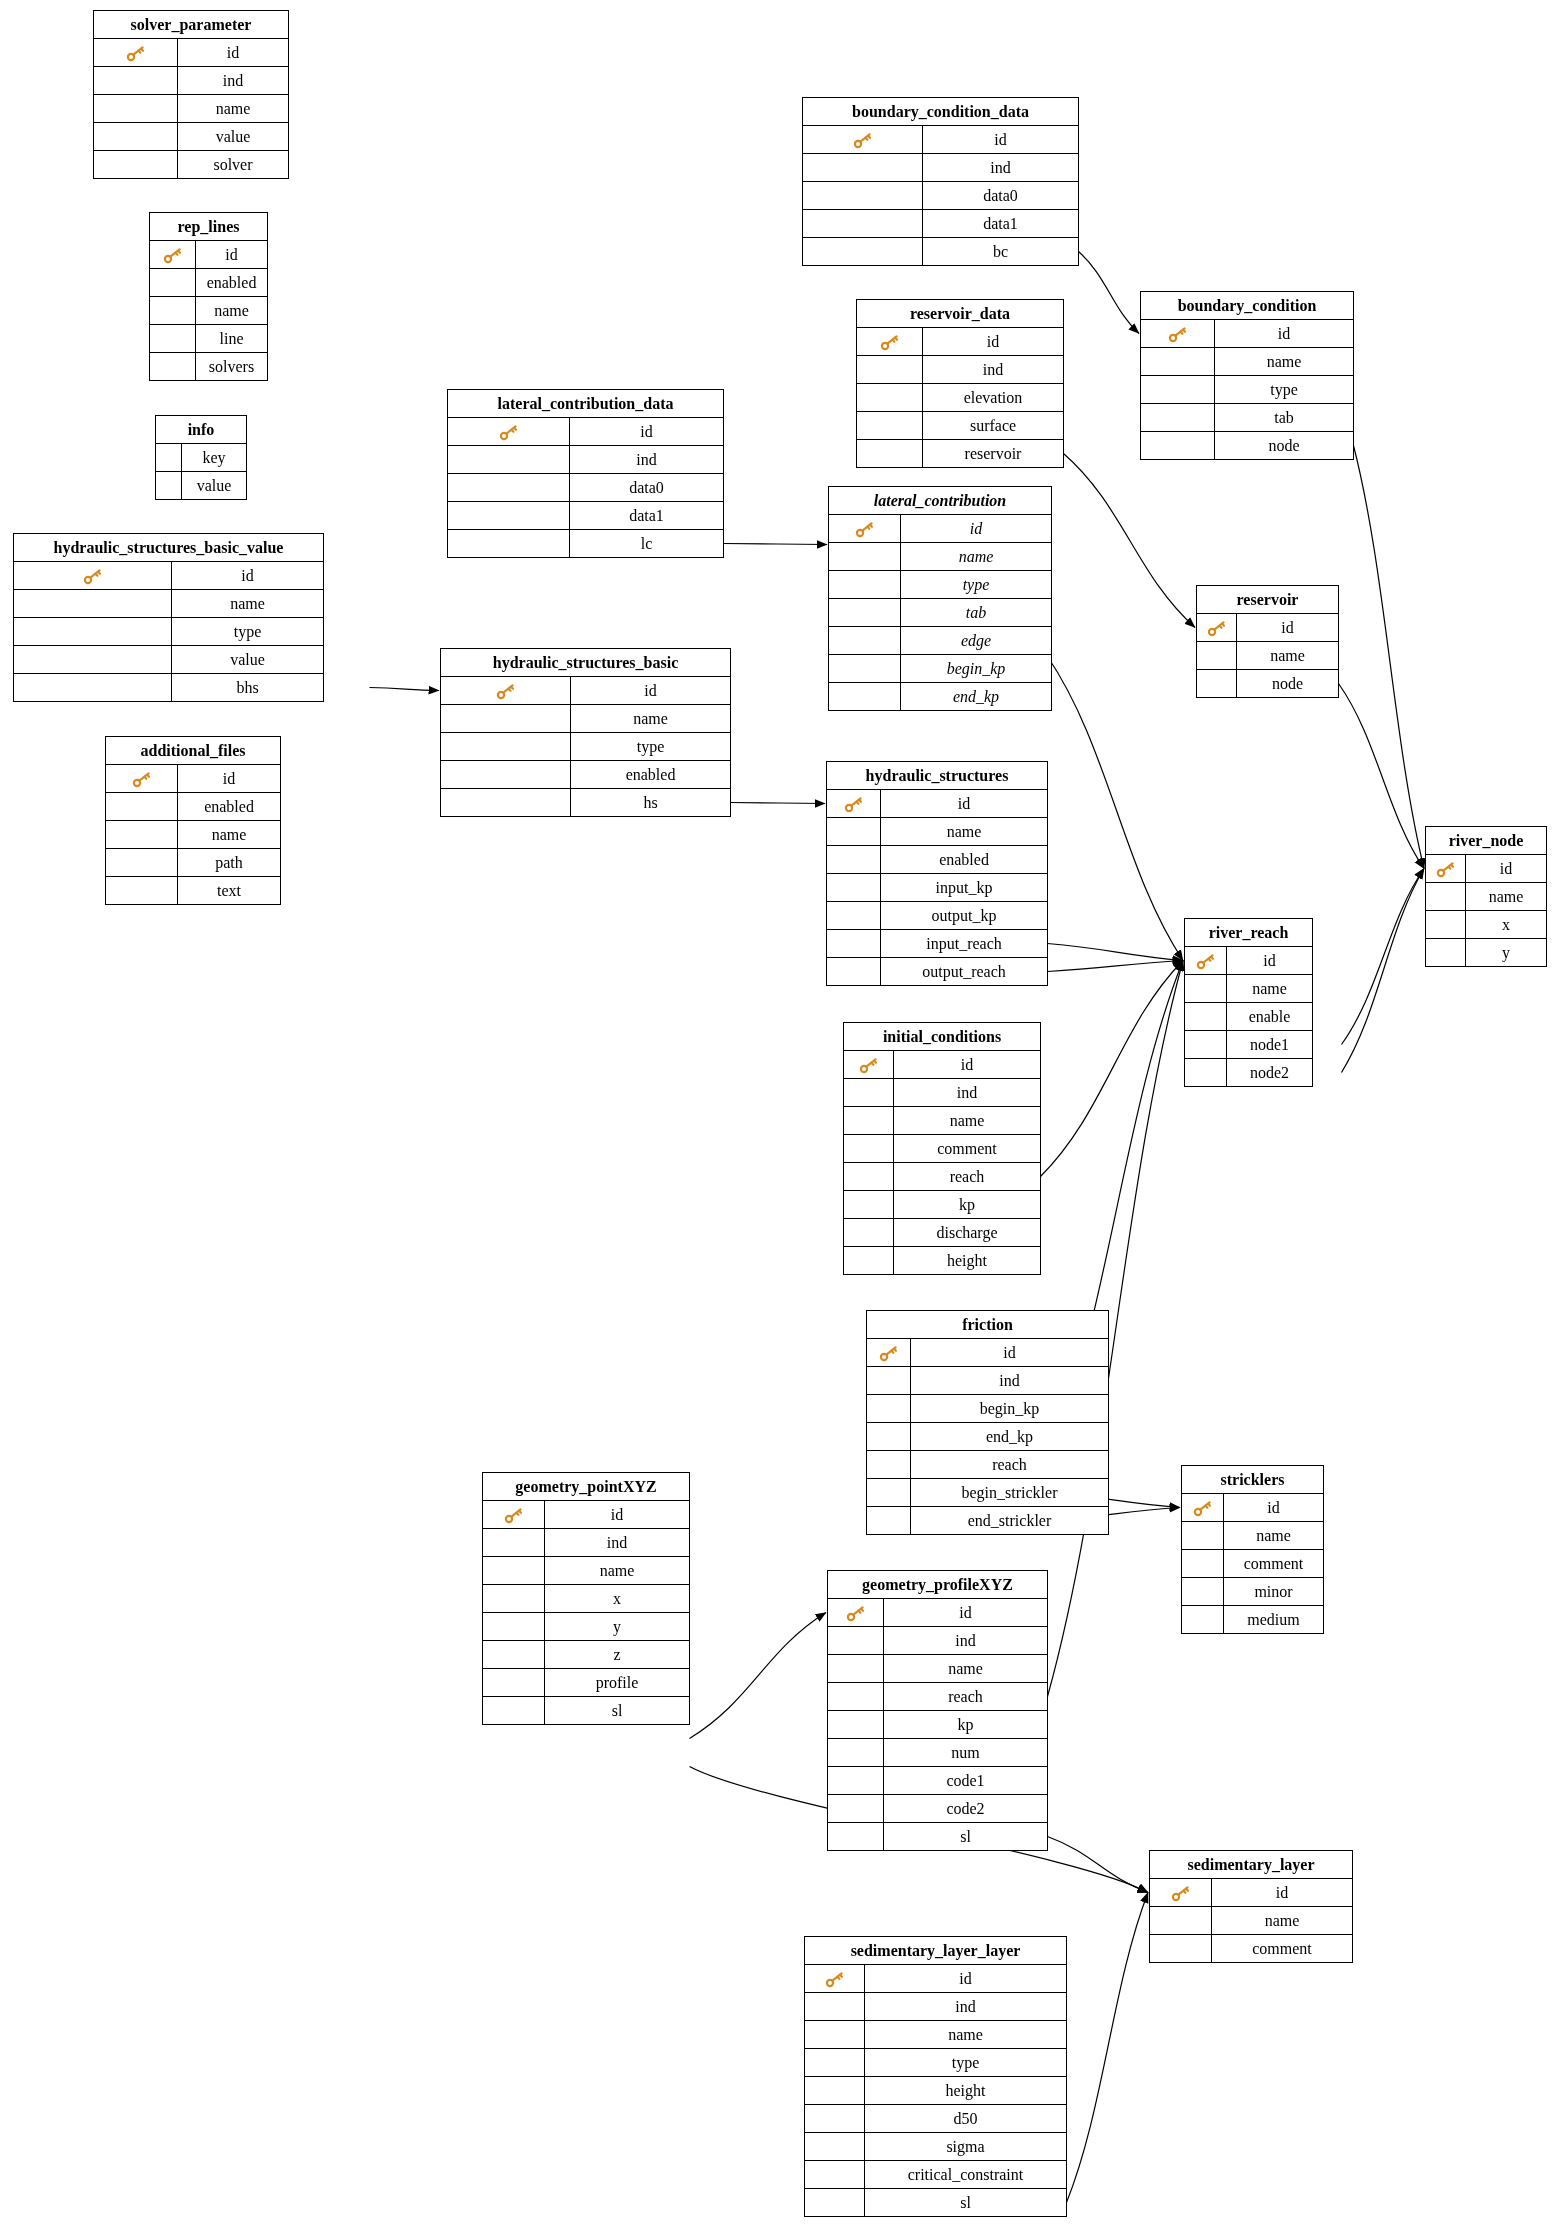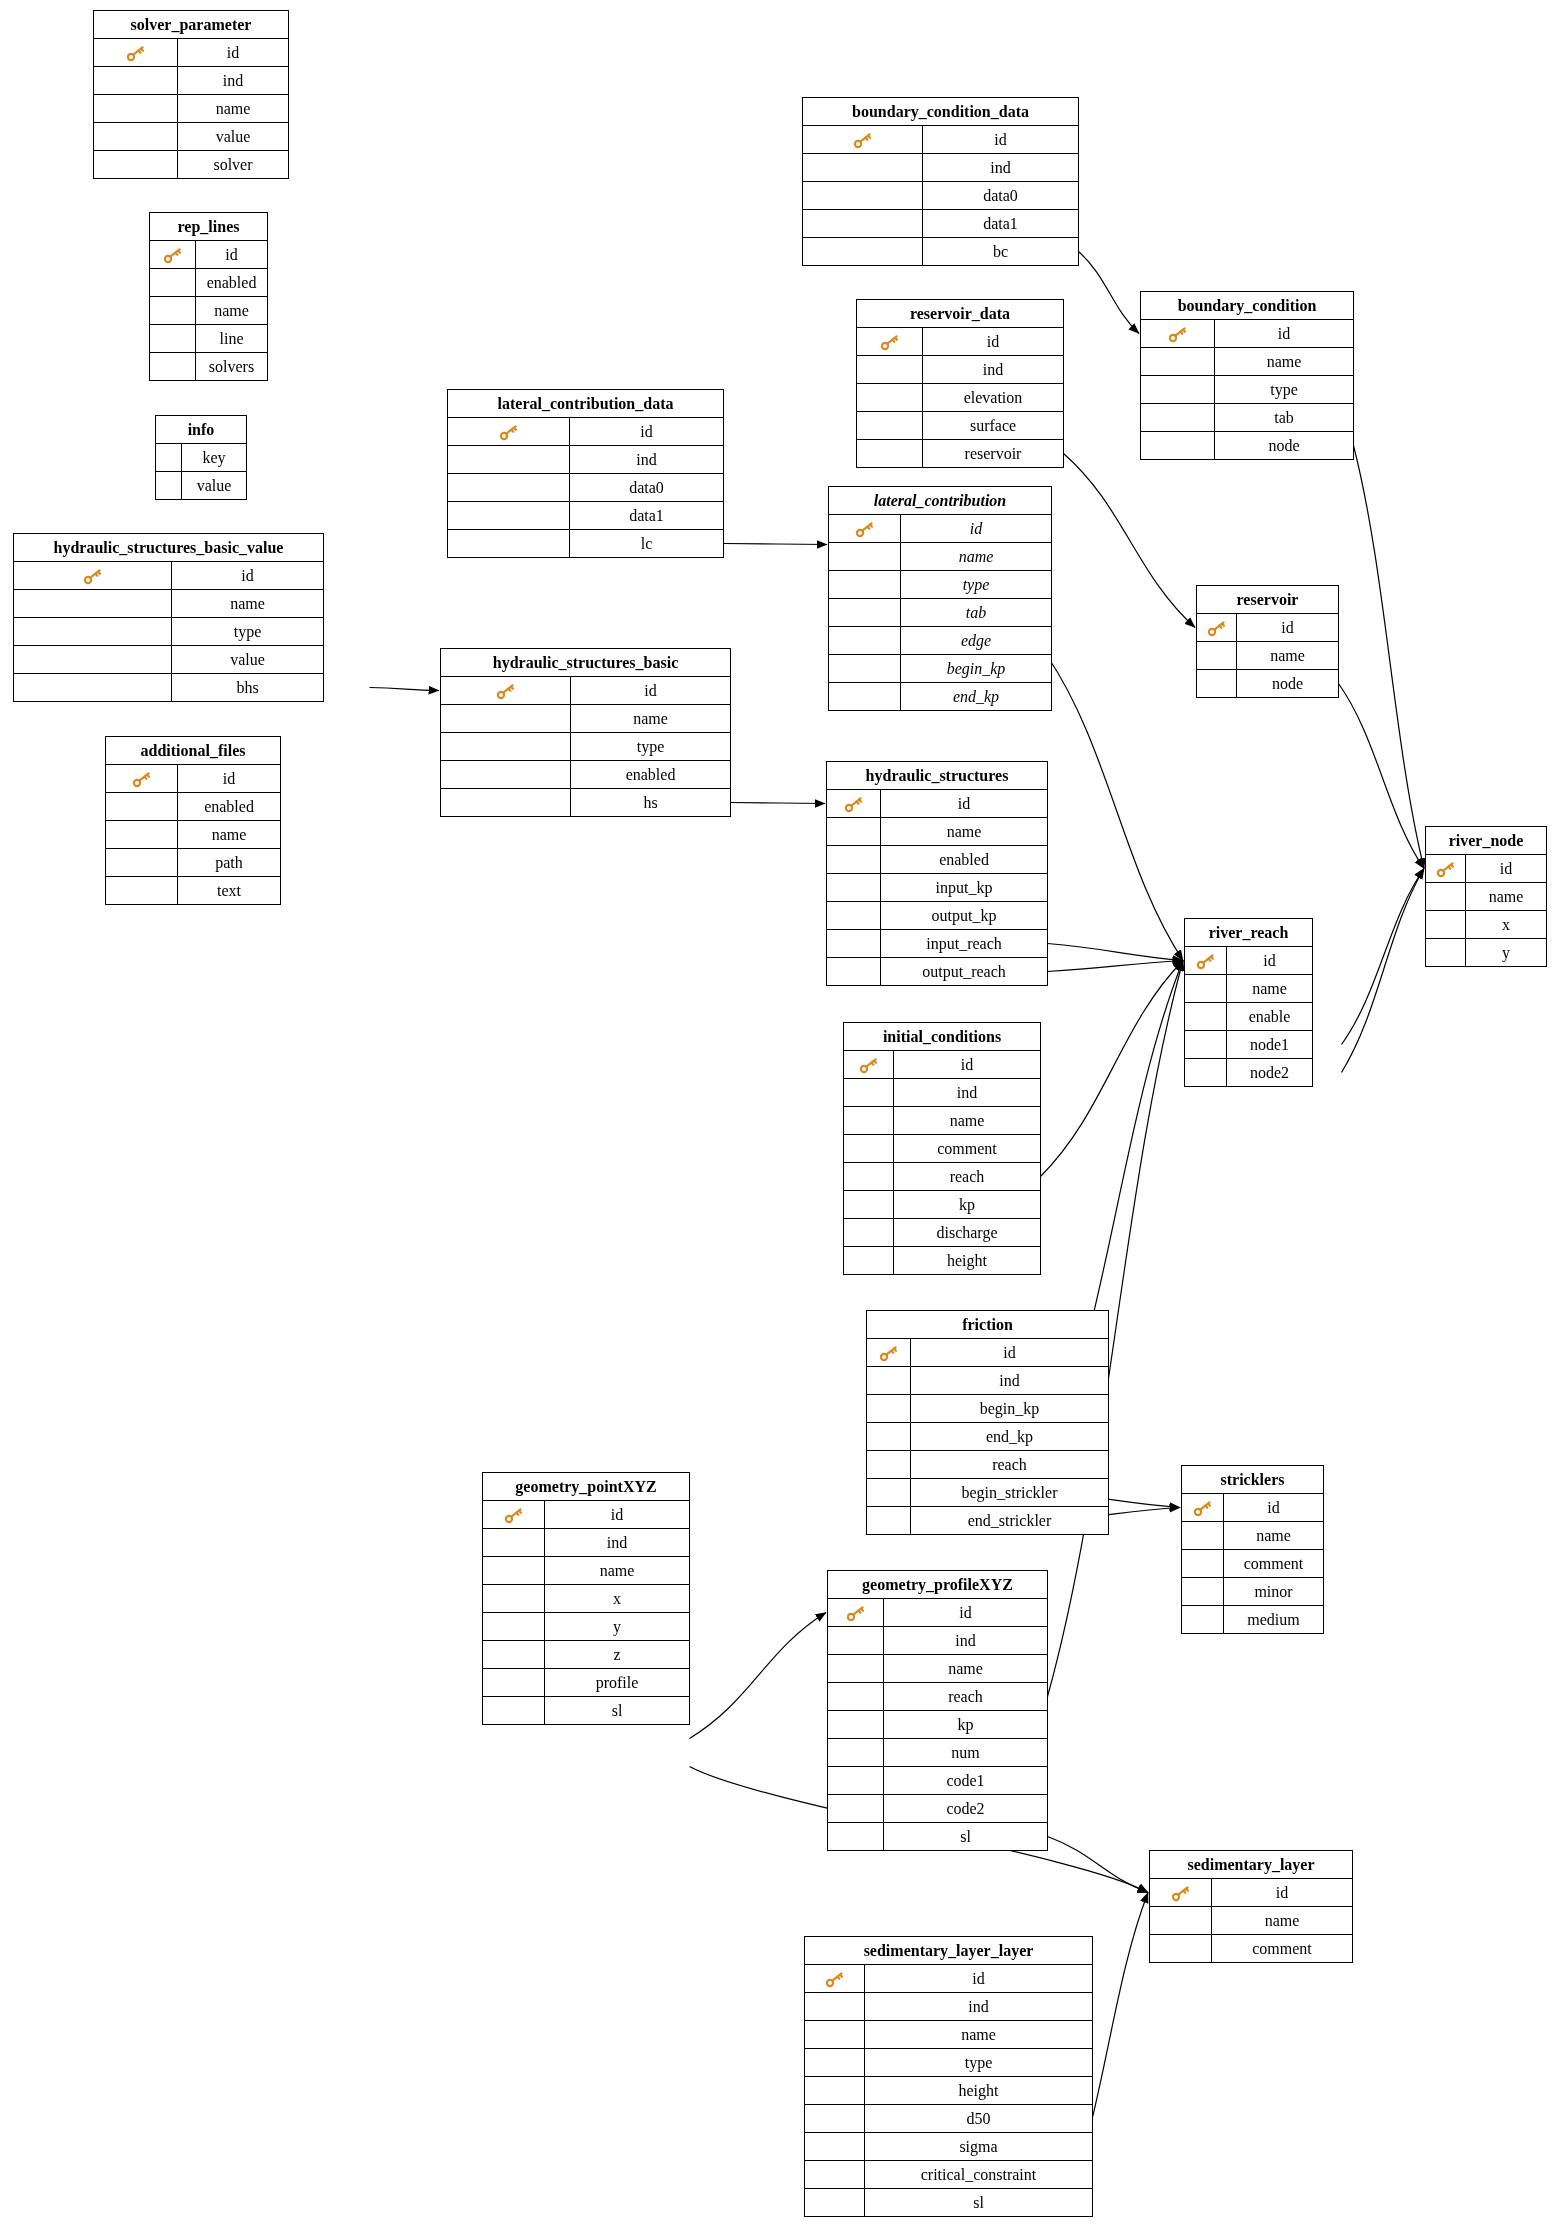--- a/index.html
+++ b/index.html
@@ -927,21 +927,21 @@
         <tr>
           <td class="key"></td>
           <td class="fld">name</td>
         </tr>
         <tr>
           <td class="key"></td>
           <td class="fld">comment</td>
         </tr>
       </tbody>
     </table>
-    <table class="tbl" style="left: 804px; top: 1936px; width: 289px;">
+    <table class="tbl" style="left: 804px; top: 1936px; width: 263px;">
       <colgroup>
         <col style="width: 60px;">
         <col>
       </colgroup>
       <tbody>
         <tr>
           <td colspan="2" class="title">sedimentary_layer_layer</td>
         </tr>
         <tr>
           <td class="key">

